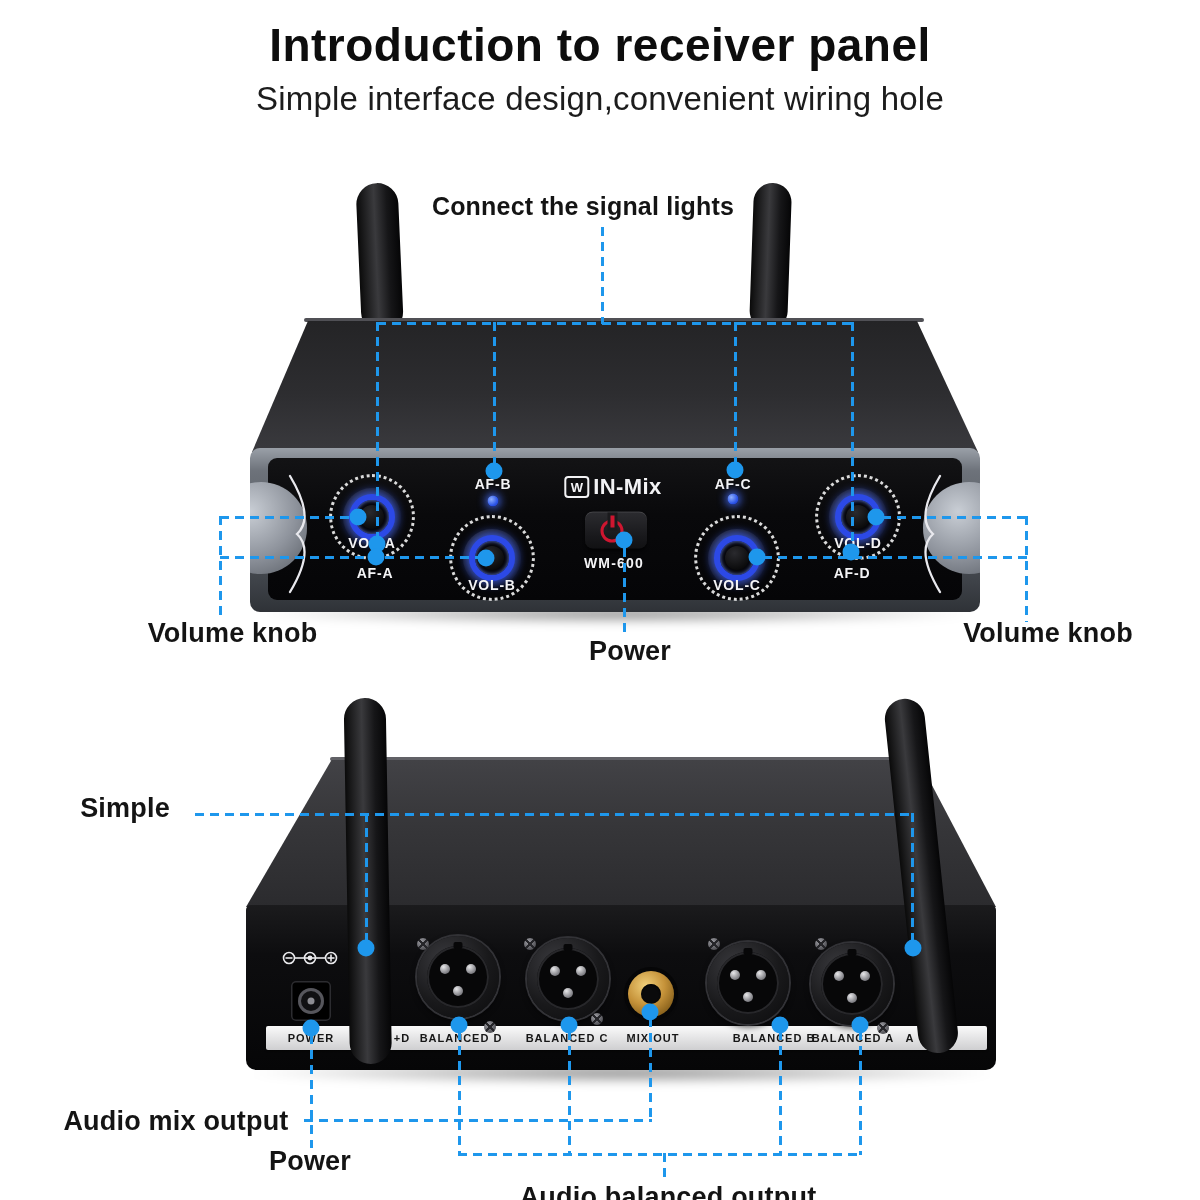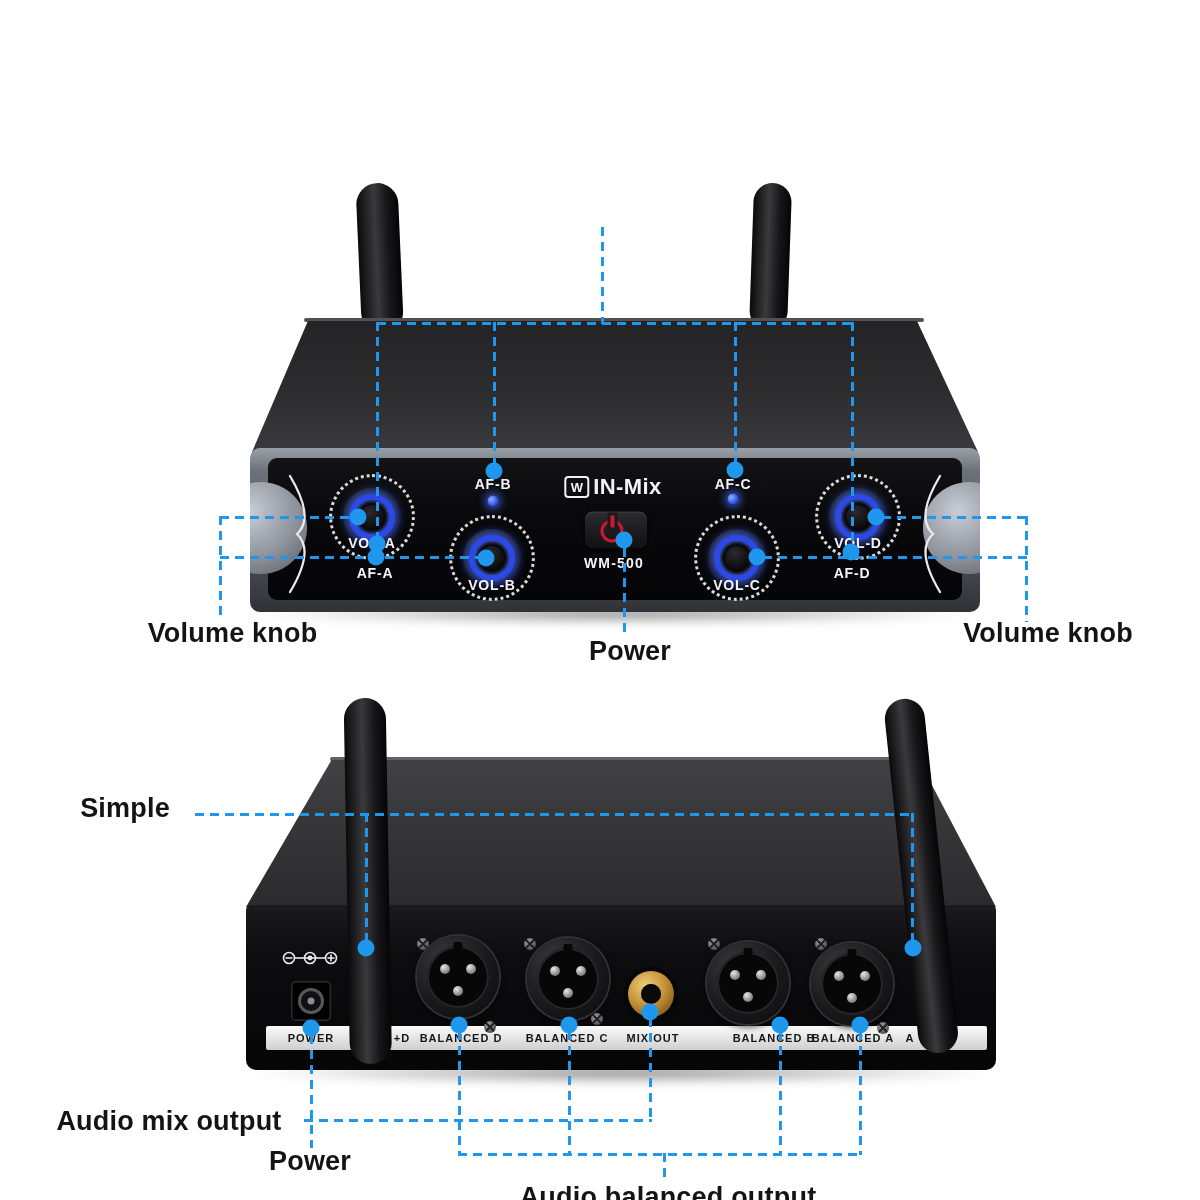--- a/index.html
+++ b/index.html
@@ -160,20 +160,22 @@
     position:absolute;left:50%;top:50%;transform:translate(-50%,-50%);
     width:7px;height:7px;border-radius:50%;background:#8d8d93;
   }
   .polarity{z-index:3;transform:translate(-50%,-50%);}
 </style>
 </head>
 <body>
 
 <div class="canvas">
 
+  <div class="abs title">Introduction to receiver panel</div>
+  <div class="abs subtitle">Simple interface design,convenient wiring hole</div>
 
   <div class="abs antenna" style="left:362px;top:183px;width:42px;height:150px;transform:rotate(-2.5deg);transform-origin:50% 100%;"></div>
   <div class="abs antenna" style="left:749px;top:183px;width:38px;height:147px;transform:rotate(2deg);transform-origin:50% 100%;"></div>
   <div class="abs edgeline" style="left:304px;top:318px;width:620px;height:4px;background:#505055;z-index:1;"></div>
   <div class="abs topface1 topface" style="left:252px;top:321px;"></div>
   <div class="abs devshadow" style="left:258px;top:604px;width:714px;height:20px;"></div>
 
   <div class="abs frame1" style="left:250px;top:448px;">
     <div class="panel1"></div>
     <div class="crescent" style="left:-35px;"></div>
@@ -226,22 +228,23 @@
   <div class="abs pnl-txt" style="left:733px;top:484px;">AF-C</div>
   <div class="abs led" style="left:733px;top:499px;"></div>
   <div class="abs pnl-txt" style="left:852px;top:573px;">AF-D</div>
 
   <div class="abs logo-row" style="left:613px;top:487px;">
     <span class="logo-w">W</span>
     <span class="logo-name">IN-Mix</span>
   </div>
   <div class="abs pwr-btn" style="left:616px;top:530px;"></div>
   <div class="abs pwr-ico" style="left:612px;top:531px;"></div>
-  <div class="abs model-txt" style="left:614px;top:563px;">WM-500</div>
-
+  <div class="abs model-txt" style="left:614px;top:563px;">WM-600</div>
+
+  <div class="abs clabel small" style="left:380px;top:192px;width:406px;">Connect the signal lights</div>
   <div class="abs dash-v" style="left:601px;top:227px;height:97px;"></div>
   <div class="abs dash-h" style="left:377px;top:322px;width:476px;"></div>
   <div class="abs dash-v" style="left:376px;top:322px;height:216px;"></div>
   <div class="abs cdot" style="left:377px;top:544px;"></div>
   <div class="abs dash-v" style="left:493px;top:322px;height:141px;"></div>
   <div class="abs cdot" style="left:494px;top:471px;"></div>
   <div class="abs dash-v" style="left:734px;top:322px;height:140px;"></div>
   <div class="abs cdot" style="left:735px;top:470px;"></div>
   <div class="abs dash-v" style="left:851px;top:322px;height:224px;"></div>
   <div class="abs cdot" style="left:851px;top:552px;"></div>
@@ -348,21 +351,21 @@
   <div class="abs dash-v" style="left:911px;top:813px;height:128px;"></div>
   <div class="abs cdot" style="left:913px;top:948px;"></div>
 
   <div class="abs cdot" style="left:311px;top:1028px;"></div>
   <div class="abs dash-v" style="left:310px;top:1035px;height:113px;"></div>
   <div class="abs clabel" style="left:252px;top:1146px;width:116px;">Power</div>
 
   <div class="abs cdot" style="left:650px;top:1012px;"></div>
   <div class="abs dash-v" style="left:649px;top:1018px;height:103px;"></div>
   <div class="abs dash-h" style="left:304px;top:1119px;width:348px;"></div>
-  <div class="abs clabel" style="left:45px;top:1106px;width:248px;">Audio mix output</div>
+  <div class="abs clabel" style="left:52px;top:1106px;width:248px;">Audio mix output</div>
 
   <div class="abs cdot" style="left:459px;top:1025px;"></div>
   <div class="abs cdot" style="left:569px;top:1025px;"></div>
   <div class="abs cdot" style="left:780px;top:1025px;"></div>
   <div class="abs cdot" style="left:860px;top:1025px;"></div>
   <div class="abs dash-v" style="left:458px;top:1031px;width:3px;height:124px;"></div>
   <div class="abs dash-v" style="left:568px;top:1031px;height:124px;"></div>
   <div class="abs dash-v" style="left:779px;top:1031px;height:124px;"></div>
   <div class="abs dash-v" style="left:859px;top:1031px;height:124px;"></div>
   <div class="abs dash-h" style="left:458px;top:1153px;width:404px;"></div>

